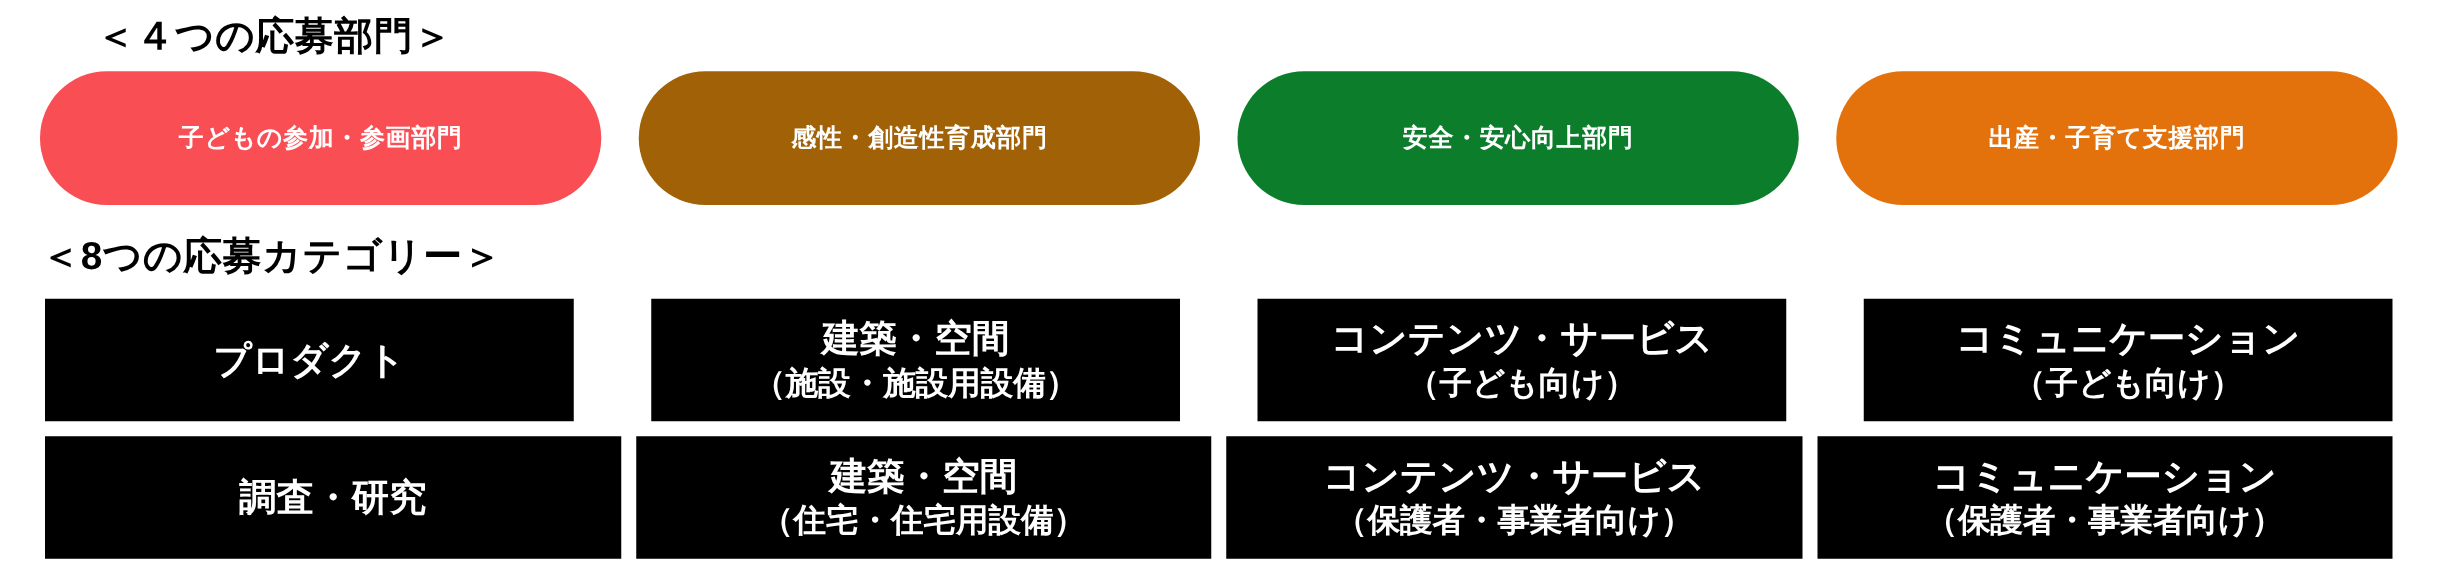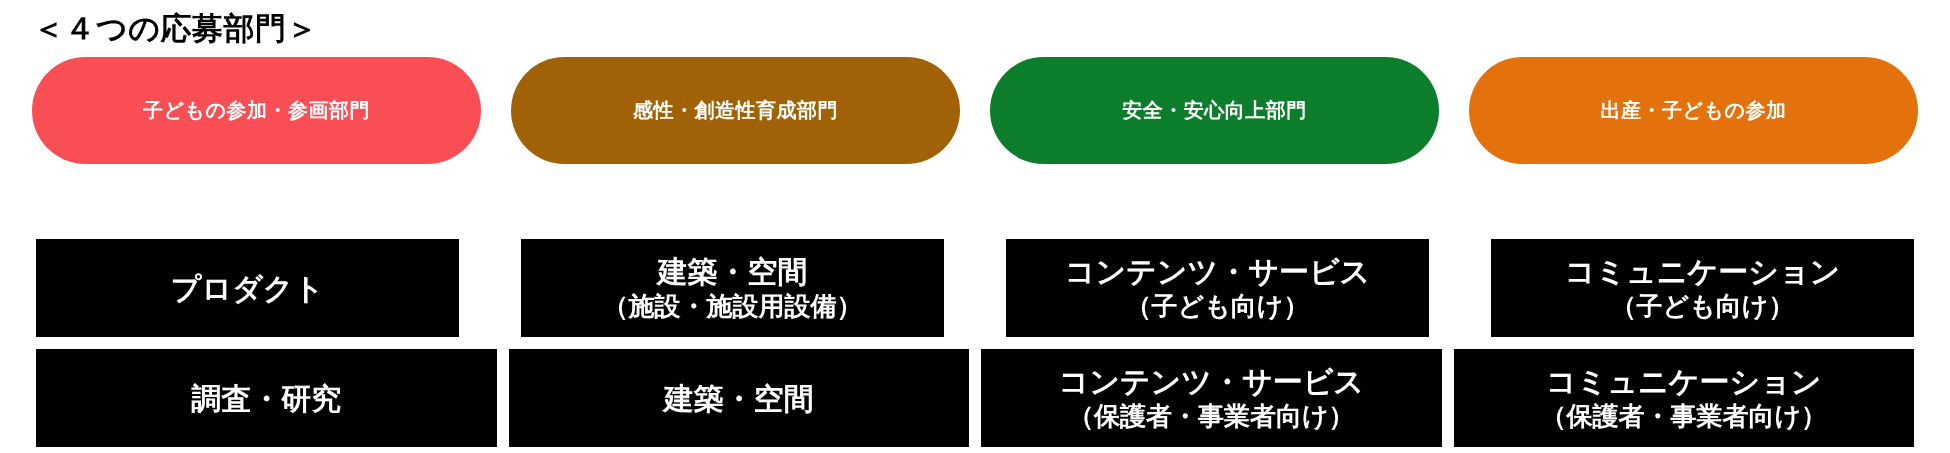--- a/index.html
+++ b/index.html
@@ -13,21 +13,21 @@
   }
   .section-heading {
     position: absolute;
     left: 33px;
     font-size: 31px;
     font-weight: bold;
     color: #000000;
     white-space: nowrap;
     letter-spacing: 0.5px;
   }
-  .heading-divisions { top: 8px; }
+  .heading-divisions { top: 8px; margin-left: 44px; }
   .heading-categories { top: 184px; }
 
   .pills-row {
     position: absolute;
     top: 57px;
     left: 32px;
     right: 32px;
     height: 107px;
     display: grid;
     grid-template-columns: repeat(4, 1fr);
@@ -91,24 +91,25 @@
     <div class="pill" style="background: rgb(250, 78, 85);">
       <span>子どもの参加・参画部門</span>
     </div>
     <div class="pill" style="background: #a16207;">
       <span>感性・創造性育成部門</span>
     </div>
     <div class="pill" style="background: rgb(12, 126, 43);">
       <span>安全・安心向上部門</span>
     </div>
     <div class="pill" style="background: rgb(227, 114, 12);">
-      <span>出産・子どもの参加</span>
+      <span>出産・子育て支援部門</span>
     </div>
   </div>
 
+  <div class="section-heading heading-categories">＜8つの応募カテゴリー＞</div>
 
   <div class="cat-row cat-row-1">
     <div class="cat-box">
       <div class="cat-title">プロダクト</div>
 
     </div>
     <div class="cat-box">
       <div class="cat-title">建築・空間</div>
       <div class="cat-subtitle">（施設・施設用設備）</div>
     </div>
@@ -122,20 +123,21 @@
     </div>
   </div>
 
   <div class="cat-row cat-row-2">
     <div class="cat-box">
       <div class="cat-title">調査・研究</div>
 
     </div>
     <div class="cat-box">
       <div class="cat-title">建築・空間</div>
+      <div class="cat-subtitle">（住宅・住宅用設備）</div>
     </div>
     <div class="cat-box">
       <div class="cat-title">コンテンツ・サービス</div>
       <div class="cat-subtitle">（保護者・事業者向け）</div>
     </div>
     <div class="cat-box">
       <div class="cat-title">コミュニケーション</div>
       <div class="cat-subtitle">（保護者・事業者向け）</div>
     </div>
   </div>

